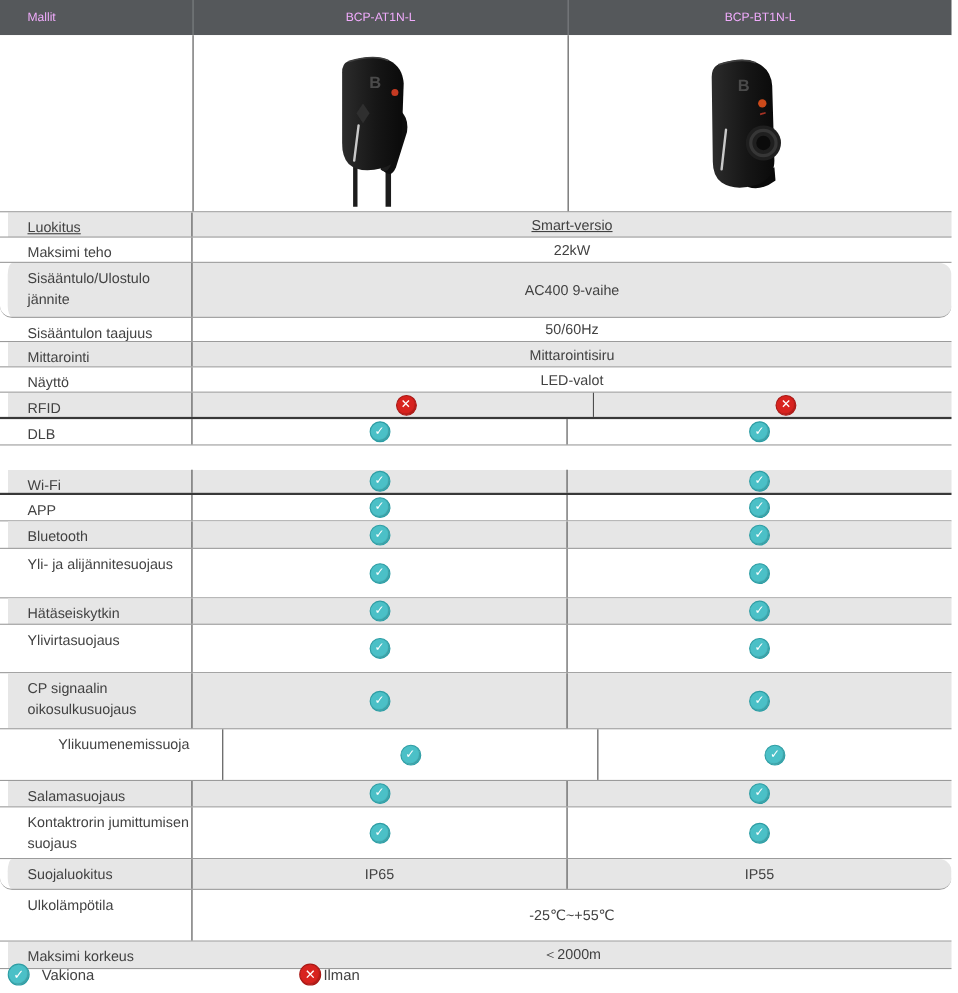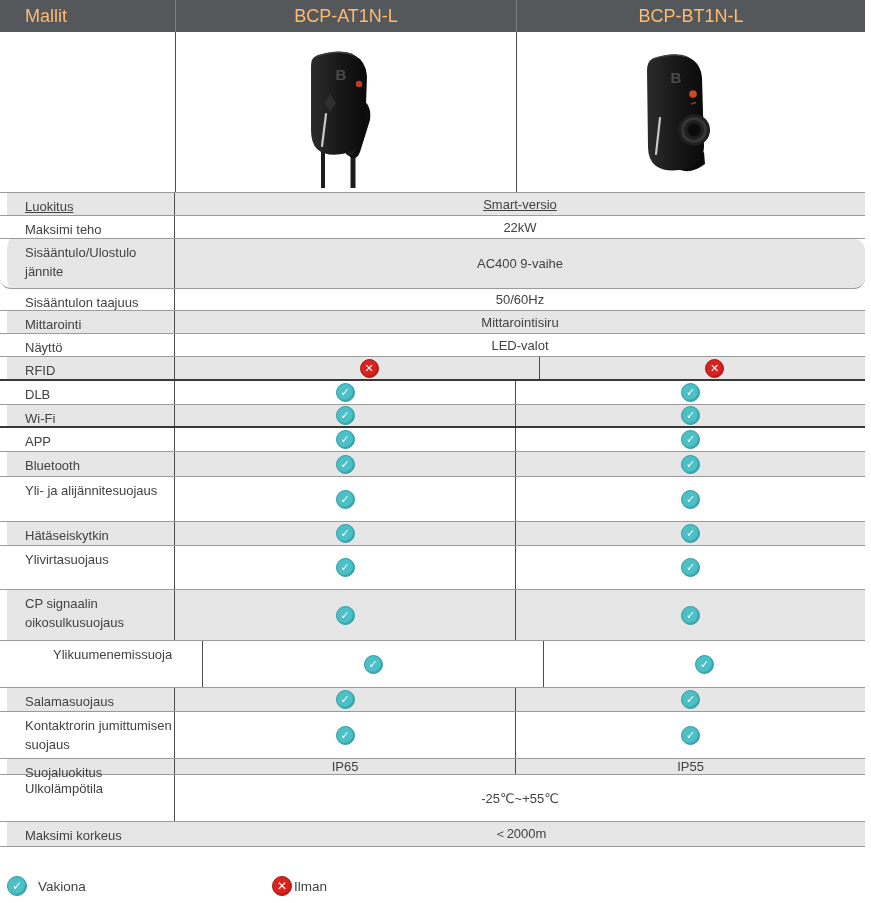--- a/index.html
+++ b/index.html
@@ -4,21 +4,21 @@
 <style>
   html,body{margin:0;padding:0;}
   body{
     width:871px;height:903px;background:#ffffff;overflow:hidden;
     font-family:"Liberation Sans","DejaVu Sans",sans-serif;color:#424242;
     position:relative;
   }
   .table{width:865px;}
 
   
-  .thead{display:flex;height:32px;background:var(--header-bg,#55585b);color:#fdba74;font-size:18px;}
+  .thead{display:flex;height:32px;background:var(--header-bg,#55585b);color:#f0abfc;font-size:11px;}
   .thead .hc{display:flex;align-items:center;box-sizing:border-box;}
   .thead .h0{width:175px;padding-left:25px;}
   .thead .h1{width:341px;justify-content:center;border-left:1px solid #7e8184;}
   .thead .h2{flex:1;justify-content:center;border-left:1px solid #7e8184;}
 
   
   .imgrow{height:160px;position:relative;border-bottom:1px solid #9b9b9b;background:#fff;}
   .vline{position:absolute;top:0;bottom:0;width:1px;background:#4d4d4d;}
   .vline.v1{left:175px;} .vline.v2{left:516px;}
   .product{position:absolute;}
@@ -147,21 +147,21 @@
       </div>
       <div class="trow white" style="height: 24px;">
         <div class="cell label">DLB</div>
         <div class="cell colA">
           <span class="mark mark-yes">✓</span>
         </div>
         <div class="cell colB">
           <span class="mark mark-yes">✓</span>
         </div>
       </div>
-      <div class="trow gray heavy" style="height: 23px;">
+      <div class="trow gray heavy" style="height: 23px; margin-top: 22px;">
         <div class="cell label">Wi-Fi</div>
         <div class="cell colA">
           <span class="mark mark-yes">✓</span>
         </div>
         <div class="cell colB">
           <span class="mark mark-yes">✓</span>
         </div>
       </div>
       <div class="trow white" style="height: 24px;">
         <div class="cell label">APP</div>
@@ -237,21 +237,21 @@
       </div>
       <div class="trow white" style="height: 47px;">
         <div class="cell label">Kontaktrorin jumittumisen suojaus</div>
         <div class="cell colA">
           <span class="mark mark-yes">✓</span>
         </div>
         <div class="cell colB">
           <span class="mark mark-yes">✓</span>
         </div>
       </div>
-      <div class="trow gray" style="height: 16px;">
+      <div class="trow gray" style="height: 28px; border-radius: 11px;">
         <div class="cell label">Suojaluokitus</div>
         <div class="cell colA">IP65</div>
         <div class="cell colB">IP55</div>
       </div>
       <div class="trow white" style="height: 47px;">
         <div class="cell label">Ulkolämpötila</div>
         <div class="cell spanval">-25℃~+55℃</div>
       </div>
       <div class="trow gray nolabeldiv" style="height: 25px;">
         <div class="cell label">Maksimi korkeus</div>

